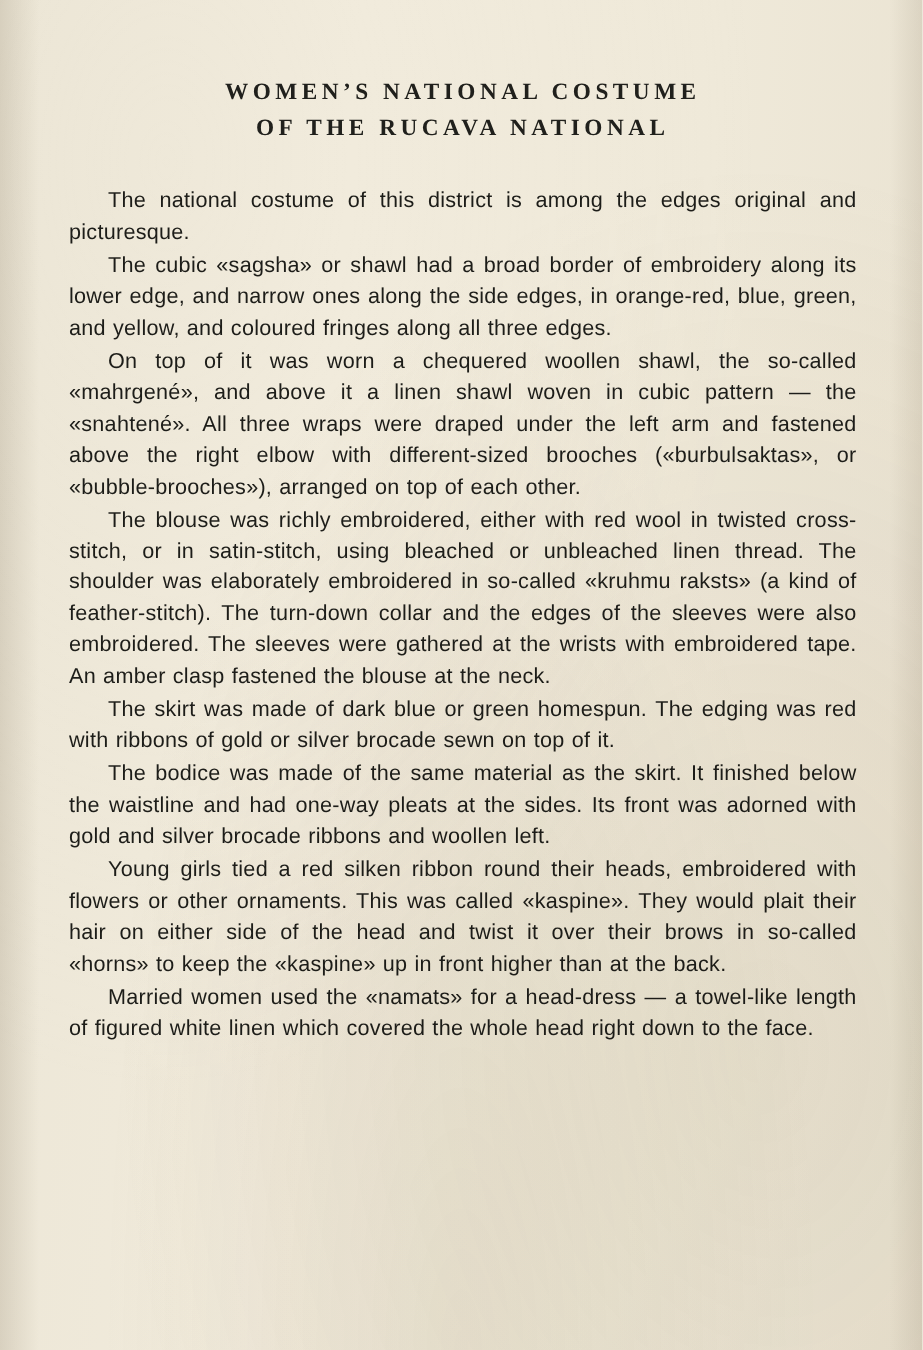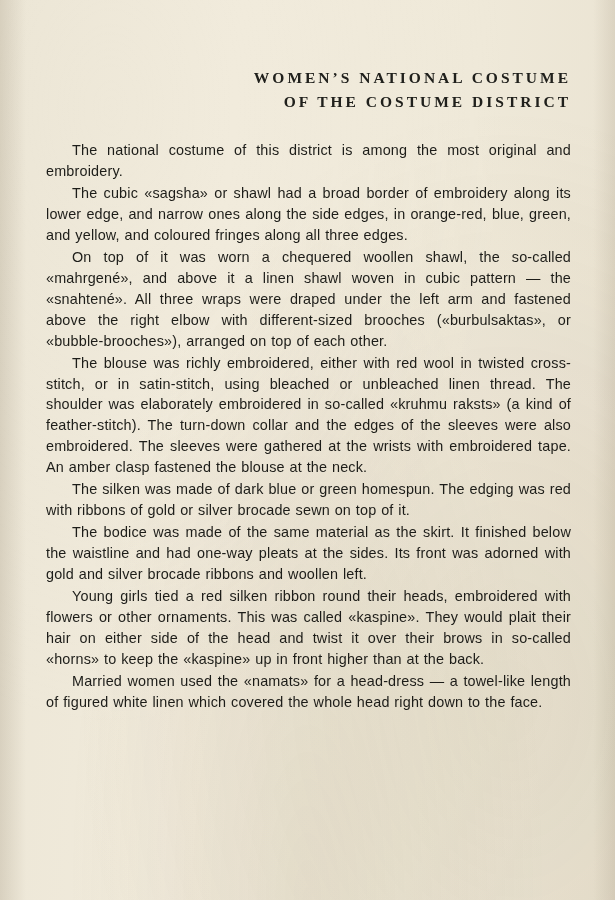--- a/index.html
+++ b/index.html
@@ -31,22 +31,22 @@
   }
   .page:after {
     content: "";
     position: absolute;
     right: 0; top: 0; bottom: 0;
     width: 22px;
     background: linear-gradient(to left, rgba(120,105,80,0.14), rgba(120,105,80,0.0));
     pointer-events: none;
   }
   .title-block {
-    text-align: right;
-    margin-top: 20px;
+    text-align: center;
+    margin-top: 4px;
     margin-bottom: 26px;
   }
   .title-line {
     font-family: "Liberation Serif", serif;
     font-size: 15.5px;
     font-weight: bold;
     letter-spacing: 3.0px;
     color: #20201c;
     line-height: 1.55;
     white-space: nowrap;
@@ -80,28 +80,28 @@
     opacity: 0.85;
   }
 </style>
 </head>
 <body>
 
 <div class="page">
 
   <div class="title-block">
     <div class="title-line">WOMEN’S NATIONAL COSTUME</div>
-    <div class="title-line">OF THE COSTUME DISTRICT</div>
+    <div class="title-line">OF THE RUCAVA NATIONAL</div>
   </div>
 
   <div class="body-text">
-    <p>The national costume of this district is among the most original and embroidery.</p>
+    <p>The national costume of this district is among the edges original and picturesque.</p>
     <p>The cubic «sagsha» or shawl had a broad border of embroidery along its lower edge, and narrow ones along the side edges, in orange-red, blue, green, and yellow, and coloured fringes along all three edges.</p>
     <p>On top of it was worn a chequered woollen shawl, the so-called «mahrgené», and above it a linen shawl woven in cubic pattern — the «snahtené». All three wraps were draped under the left arm and fastened above the right elbow with different-sized brooches («burbulsaktas», or «bubble-brooches»), arranged on top of each other.</p>
     <p>The blouse was richly embroidered, either with red wool in twisted cross-stitch, or in satin-stitch, using bleached or unbleached linen thread. The shoulder was elaborately embroidered in so-called «kruhmu raksts» (a kind of feather-stitch). The turn-down collar and the edges of the sleeves were also embroidered. The sleeves were gathered at the wrists with embroidered tape. An amber clasp fastened the blouse at the neck.</p>
-    <p>The silken was made of dark blue or green homespun. The edging was red with ribbons of gold or silver brocade sewn on top of it.</p>
+    <p>The skirt was made of dark blue or green homespun. The edging was red with ribbons of gold or silver brocade sewn on top of it.</p>
     <p>The bodice was made of the same material as the skirt. It finished below the waistline and had one-way pleats at the sides. Its front was adorned with gold and silver brocade ribbons and woollen left.</p>
     <p>Young girls tied a red silken ribbon round their heads, embroidered with flowers or other ornaments. This was called «kaspine». They would plait their hair on either side of the head and twist it over their brows in so-called «horns» to keep the «kaspine» up in front higher than at the back.</p>
     <p>Married women used the «namats» for a head-dress — a towel-like length of figured white linen which covered the whole head right down to the face.</p>
   </div>
 
   <div class="grain"></div>
 </div>
 
 </body></html>

